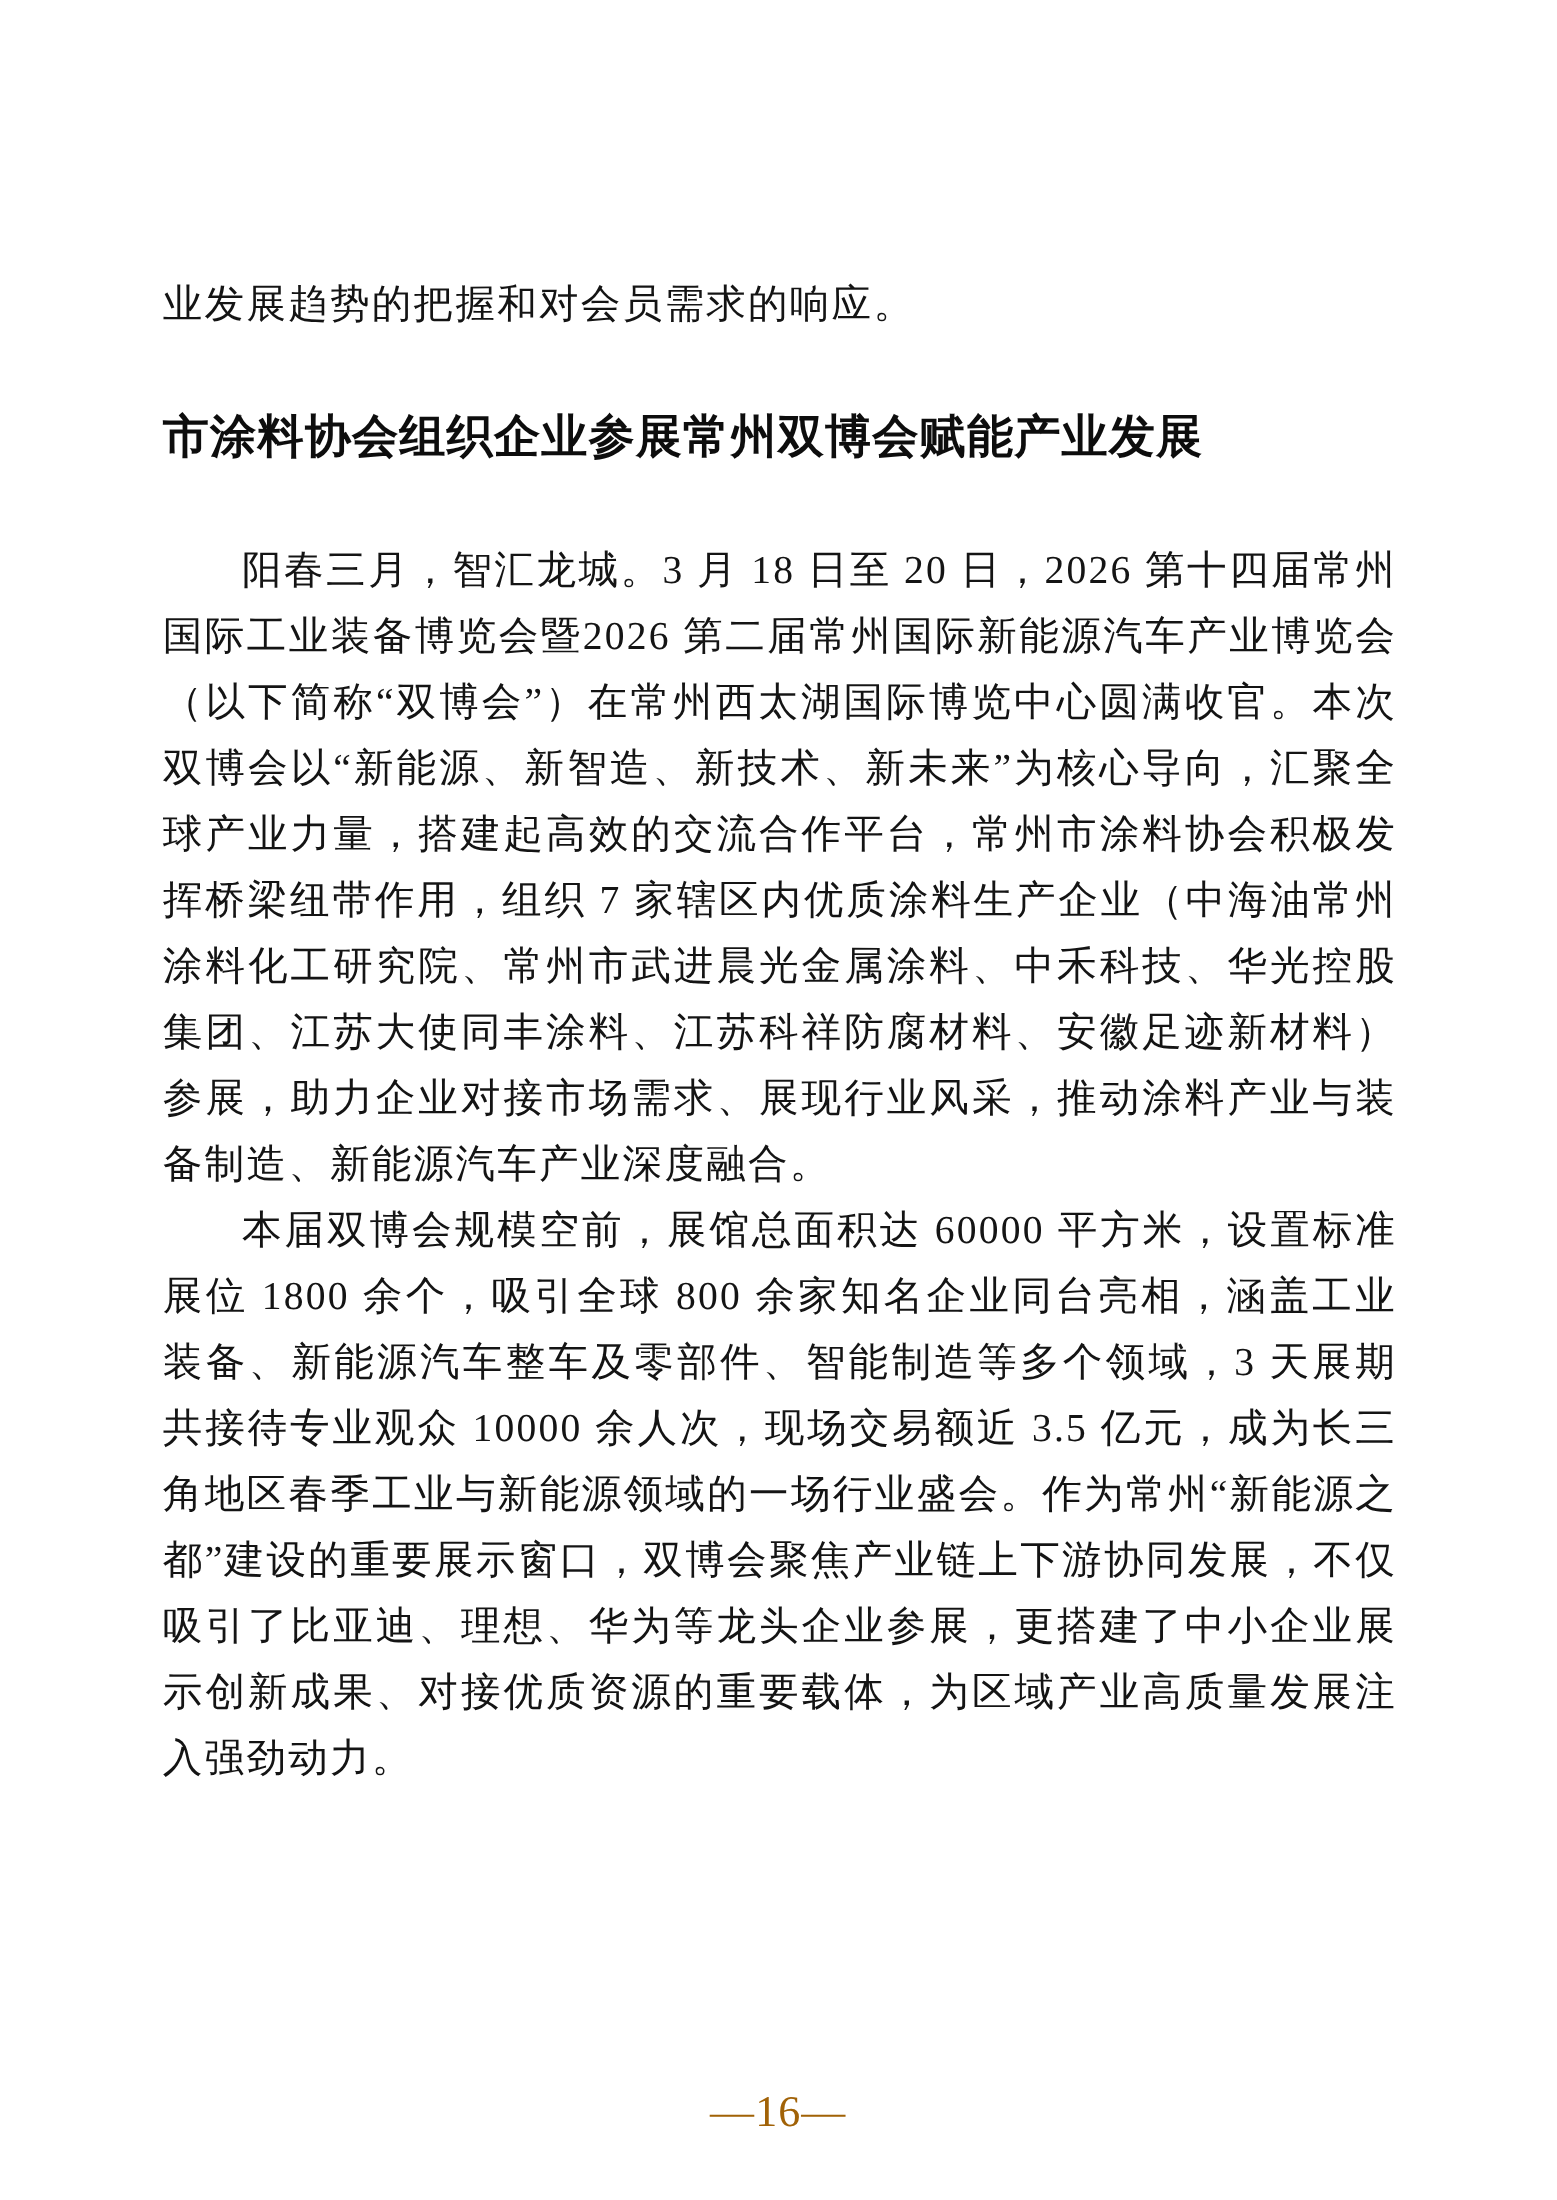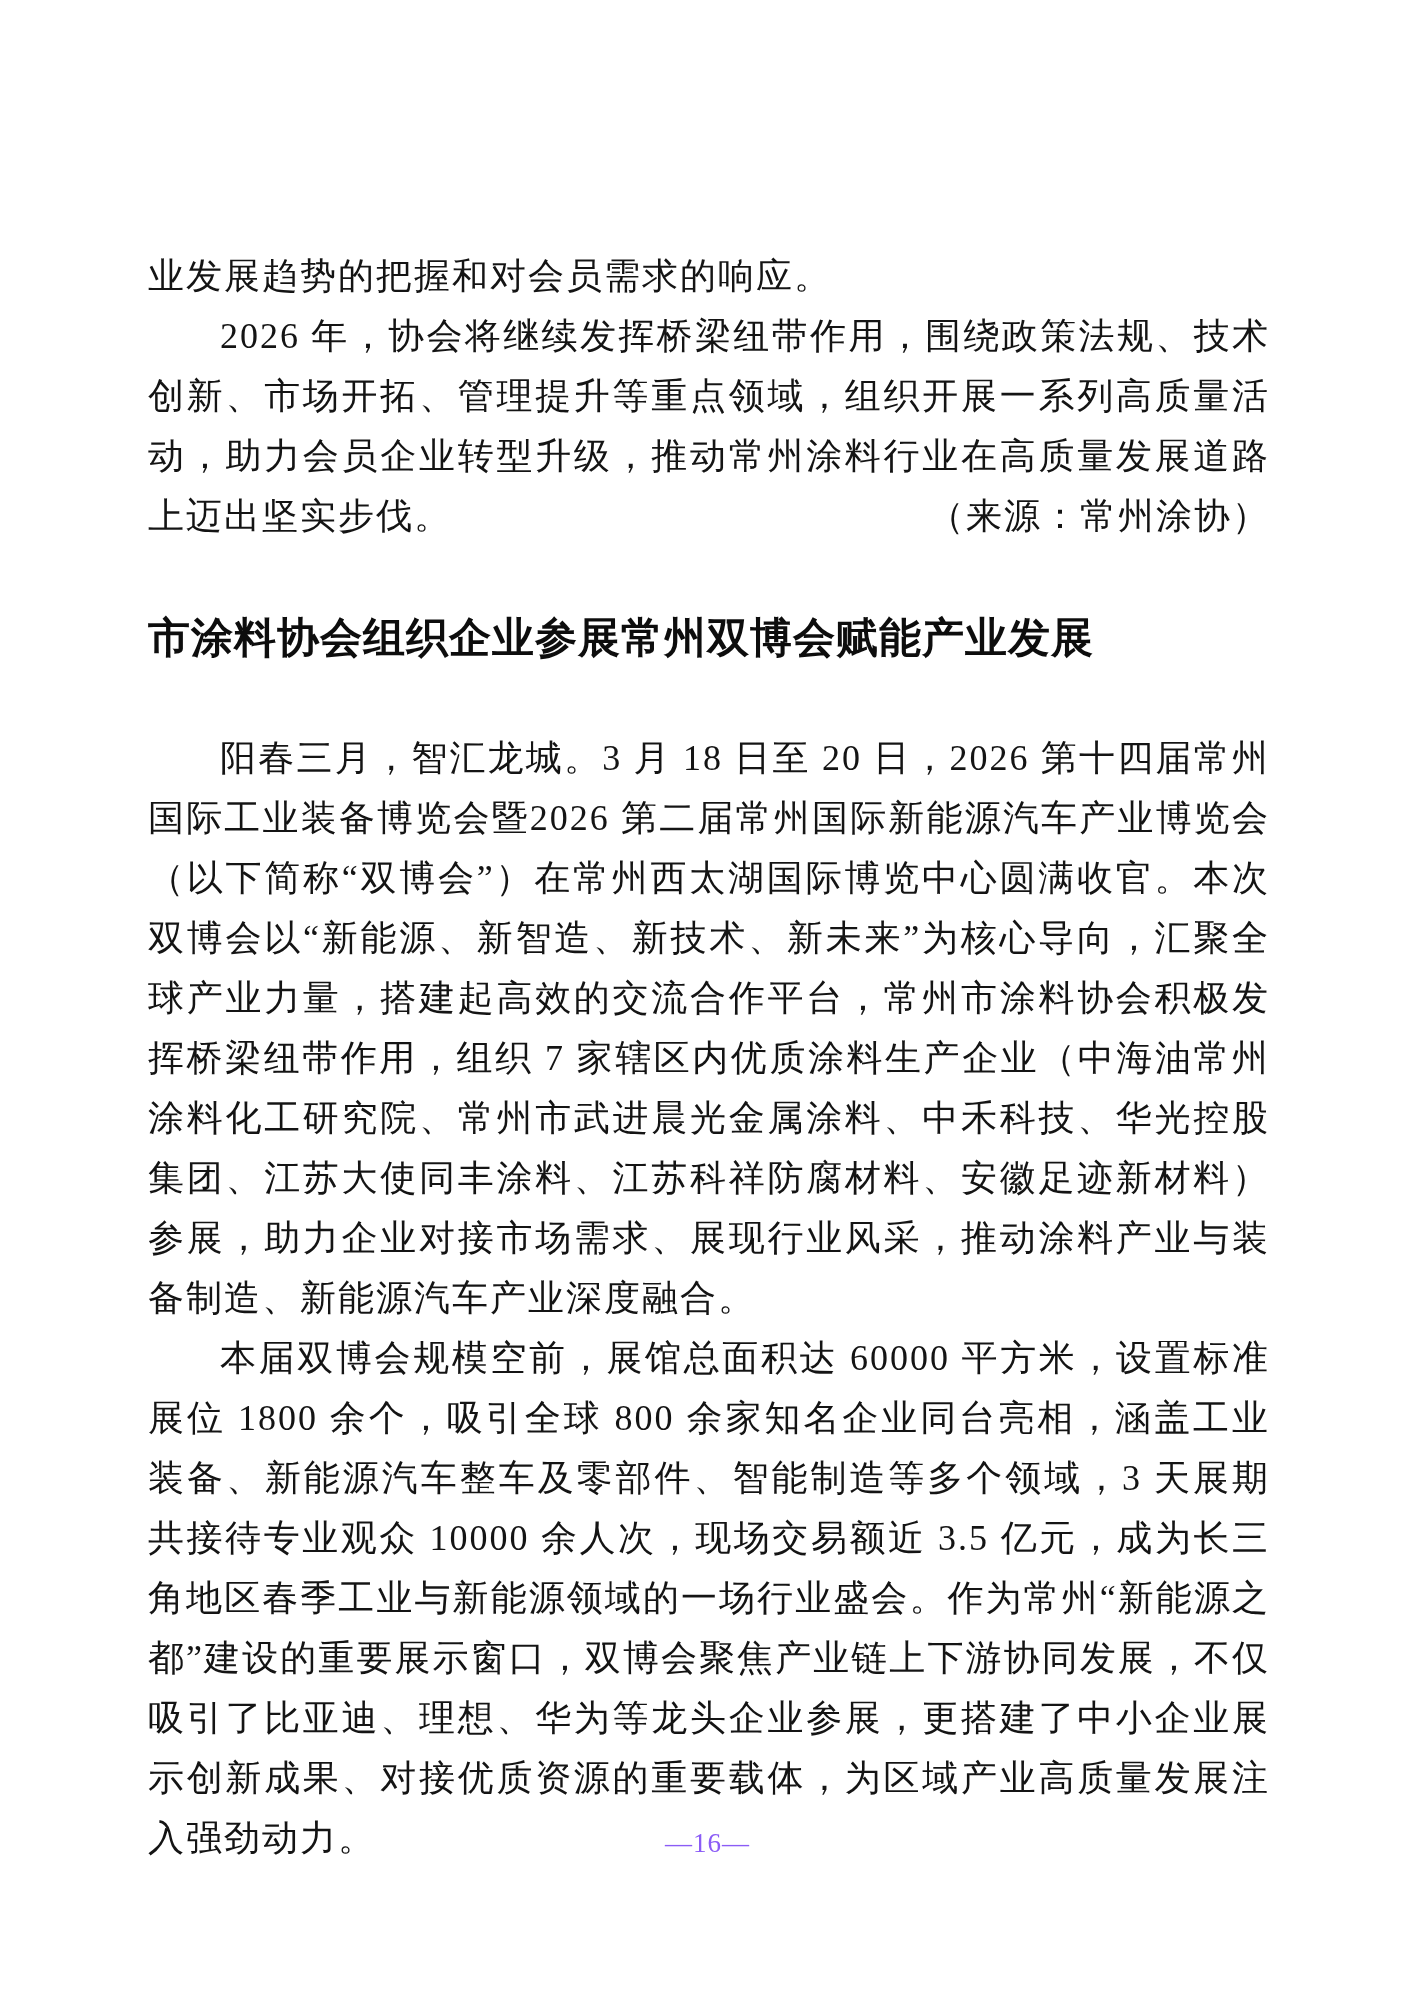--- a/index.html
+++ b/index.html
@@ -37,39 +37,35 @@
     line-height: 52px;
     margin-top: 66px;
     margin-bottom: 64px;
     letter-spacing: 1px;
     color: #0d0d0d;
   }
   .footer-pagenum {
     position: absolute;
     left: 0;
     right: 0;
-    top: 1828px;
+    top: 1896px;
     text-align: center;
-    font-size: 27px;
+    font-size: 40px;
     letter-spacing: 1px;
-    color: #8b5cf6;
+    color: #a16207;
   }
 </style>
 </head>
 <body>
 
 <div class="page">
   <div class="content">
 
     <p class="body-para">业发展趋势的把握和对会员需求的响应。</p>
 
-    <p class="body-para indent">
-      <span>2026 年，协会将继续发挥桥梁纽带作用，围绕政策法规、技术创新、市场开拓、管理提升等重点领域，组织开展一系列高质量活动，助力会员企业转型升级，推动常州涂料行业在高质量发展道路上迈出坚实步伐。</span>
-      <span class="source-ref">（来源：常州涂协）</span>
-    </p>
 
     <h1 class="article-title">市涂料协会组织企业参展常州双博会赋能产业发展</h1>
 
     <p class="body-para indent">阳春三月，智汇龙城。3 月 18 日至 20 日，2026 第十四届常州国际工业装备博览会暨2026 第二届常州国际新能源汽车产业博览会（以下简称“双博会”）在常州西太湖国际博览中心圆满收官。本次双博会以“新能源、新智造、新技术、新未来”为核心导向，汇聚全球产业力量，搭建起高效的交流合作平台，常州市涂料协会积极发挥桥梁纽带作用，组织 7 家辖区内优质涂料生产企业（中海油常州涂料化工研究院、常州市武进晨光金属涂料、中禾科技、华光控股集团、江苏大使同丰涂料、江苏科祥防腐材料、安徽足迹新材料）参展，助力企业对接市场需求、展现行业风采，推动涂料产业与装备制造、新能源汽车产业深度融合。</p>
 
     <p class="body-para indent">本届双博会规模空前，展馆总面积达 60000 平方米，设置标准展位 1800 余个，吸引全球 800 余家知名企业同台亮相，涵盖工业装备、新能源汽车整车及零部件、智能制造等多个领域，3 天展期共接待专业观众 10000 余人次，现场交易额近 3.5 亿元，成为长三角地区春季工业与新能源领域的一场行业盛会。作为常州“新能源之都”建设的重要展示窗口，双博会聚焦产业链上下游协同发展，不仅吸引了比亚迪、理想、华为等龙头企业参展，更搭建了中小企业展示创新成果、对接优质资源的重要载体，为区域产业高质量发展注入强劲动力。</p>
 
   </div>
 
   <div class="footer-pagenum">—16—</div>

